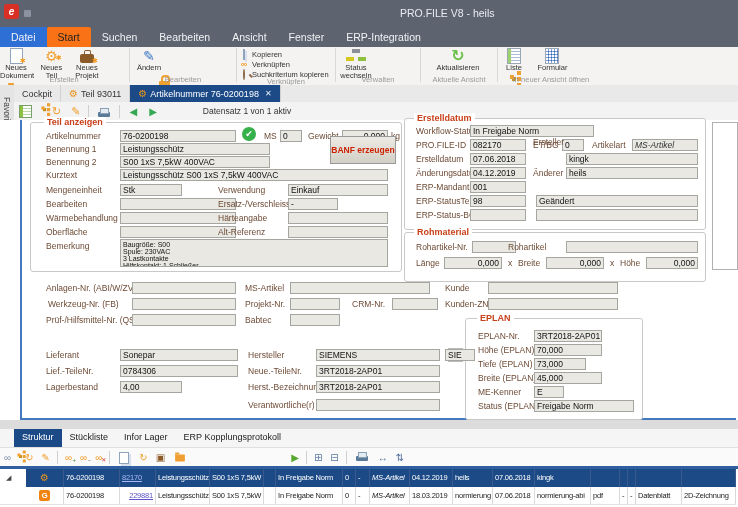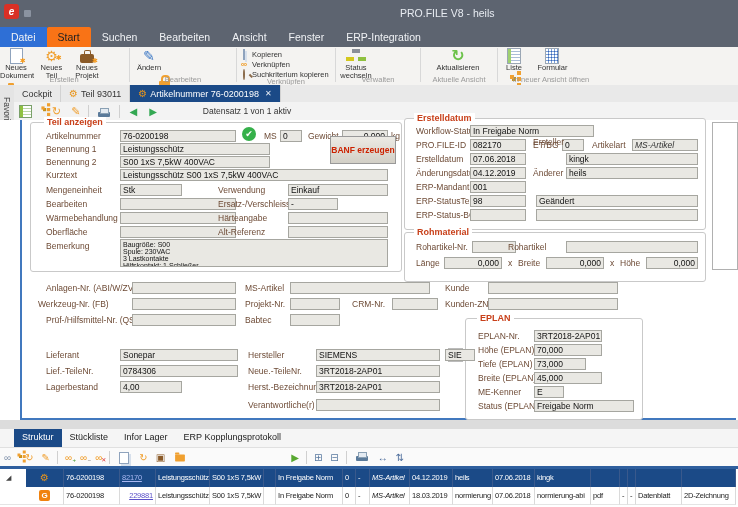--- a/index.html
+++ b/index.html
@@ -367,21 +367,21 @@
     <div class="fld num" style="left:646px;top:137px;width:52px">0,000</div>
 
     <div id="preview"></div>
 
     <div class="lbl" style="left:46px;top:163px">Anlagen-Nr. (ABI/W/ZVE)</div>
     <div class="fld" style="left:132px;top:162px;width:104px"></div>
     <div class="lbl" style="left:245px;top:163px">MS-Artikel</div>
     <div class="fld" style="left:290px;top:162px;width:140px"></div>
     <div class="lbl" style="left:445px;top:163px">Kunde</div>
     <div class="fld" style="left:488px;top:162px;width:130px"></div>
-    <div class="lbl" style="left:38px;top:179px">Werkzeug-Nr. (FB)</div>
+    <div class="lbl" style="left:48px;top:179px">Werkzeug-Nr. (FB)</div>
     <div class="fld" style="left:132px;top:178px;width:104px"></div>
     <div class="lbl" style="left:245px;top:179px">Projekt-Nr.</div>
     <div class="fld" style="left:290px;top:178px;width:50px"></div>
     <div class="lbl" style="left:352px;top:179px">CRM-Nr.</div>
     <div class="fld" style="left:392px;top:178px;width:46px"></div>
     <div class="lbl" style="left:445px;top:179px">Kunden-ZNr.</div>
     <div class="fld" style="left:488px;top:178px;width:130px"></div>
     <div class="lbl" style="left:46px;top:195px">Prüf-/Hilfsmittel-Nr. (QS)</div>
     <div class="fld" style="left:132px;top:194px;width:104px"></div>
     <div class="lbl" style="left:245px;top:195px">Babtec</div>

